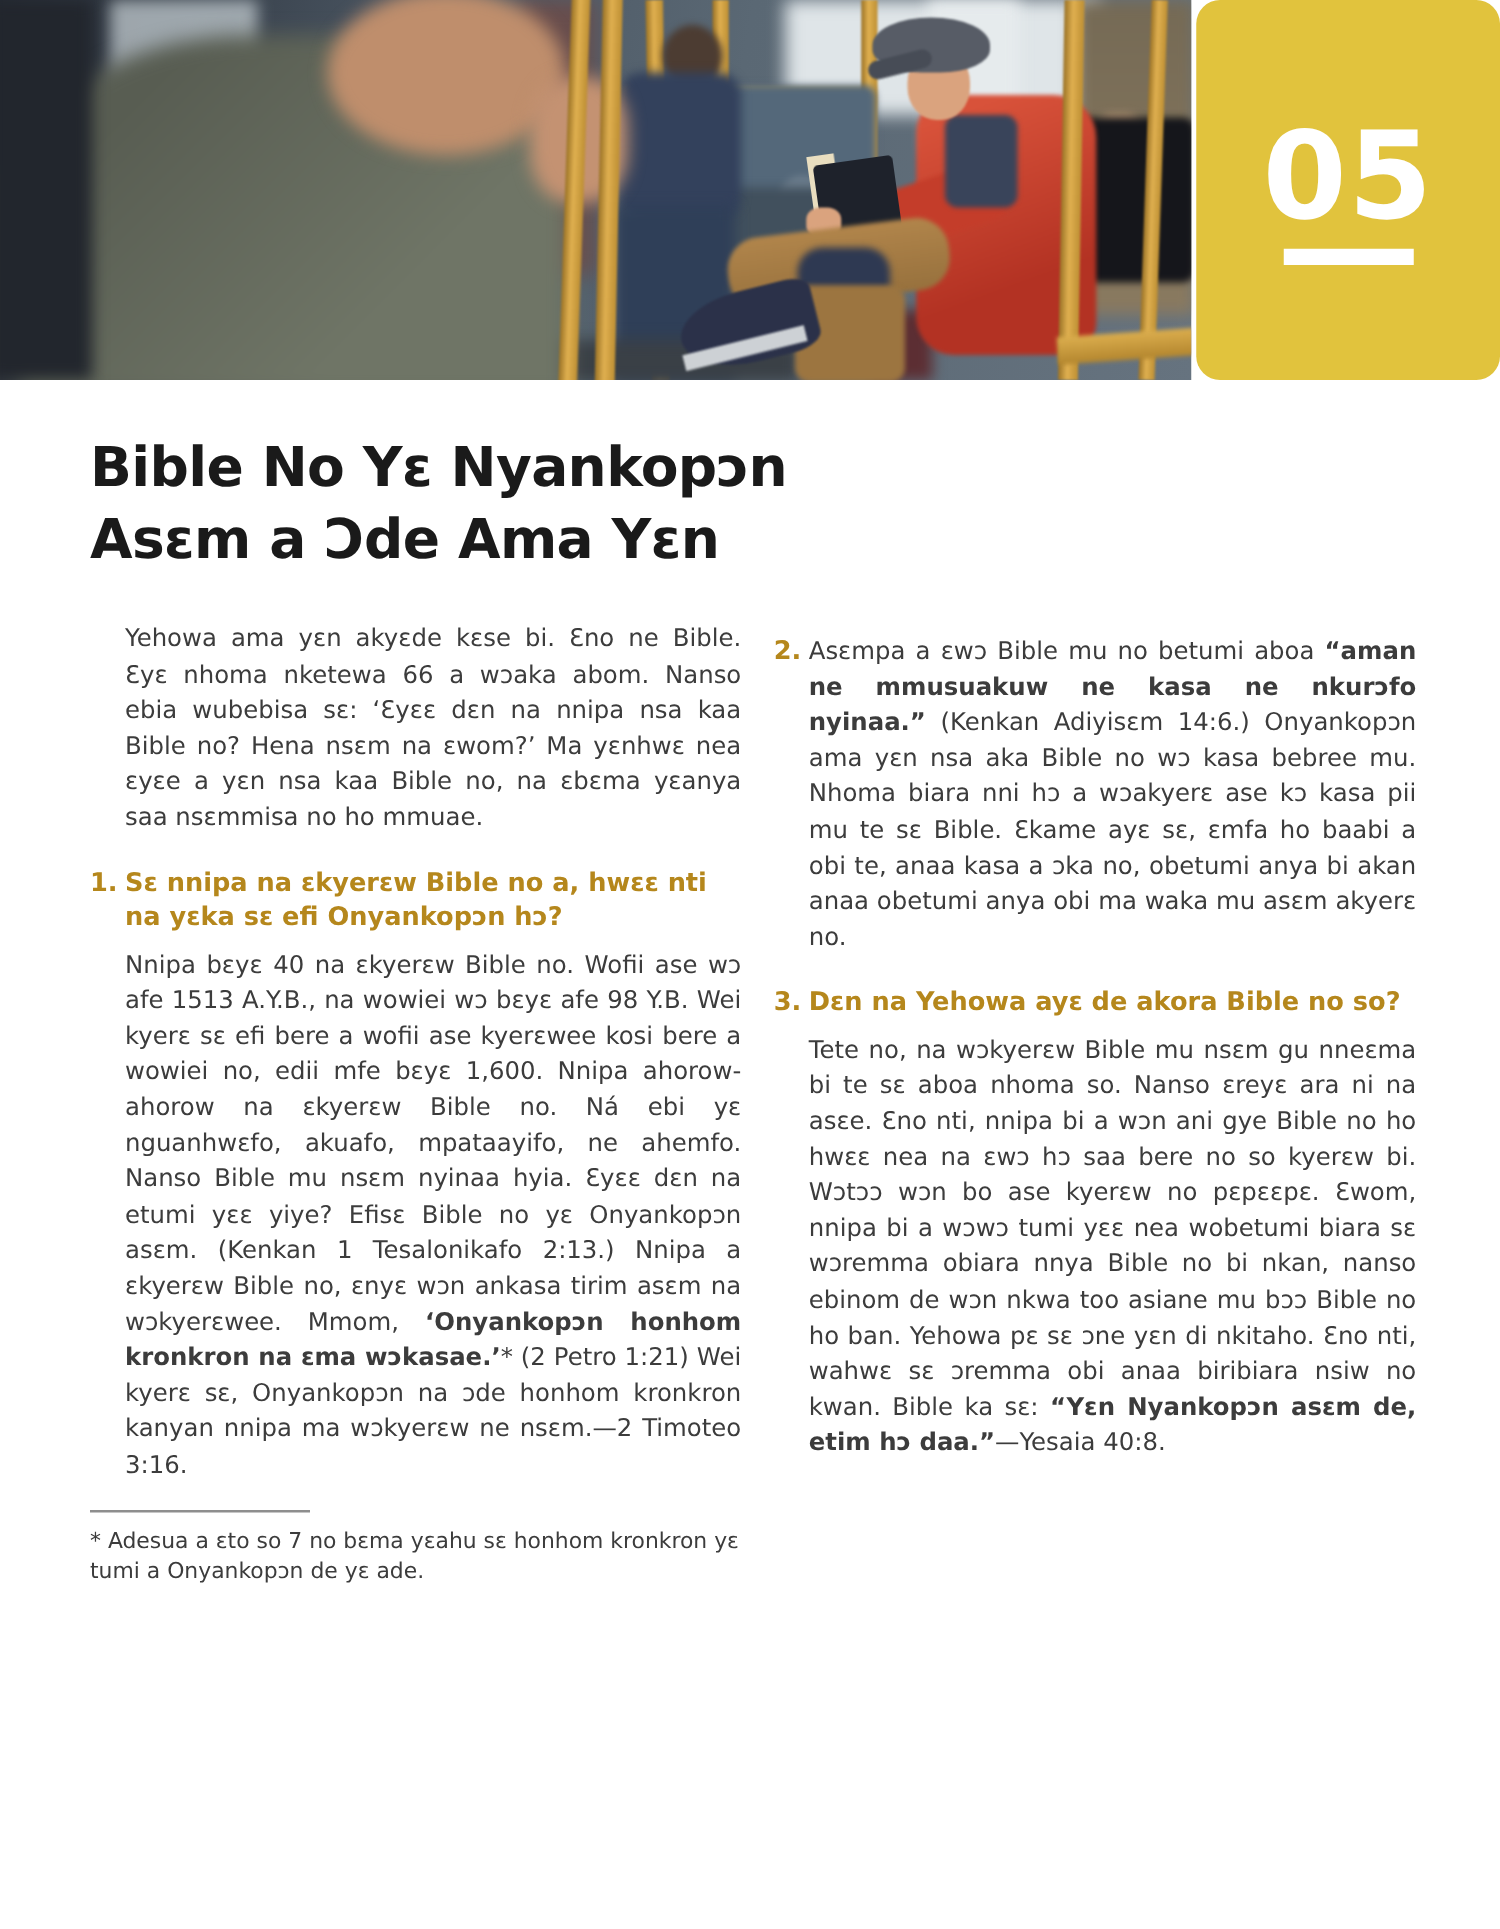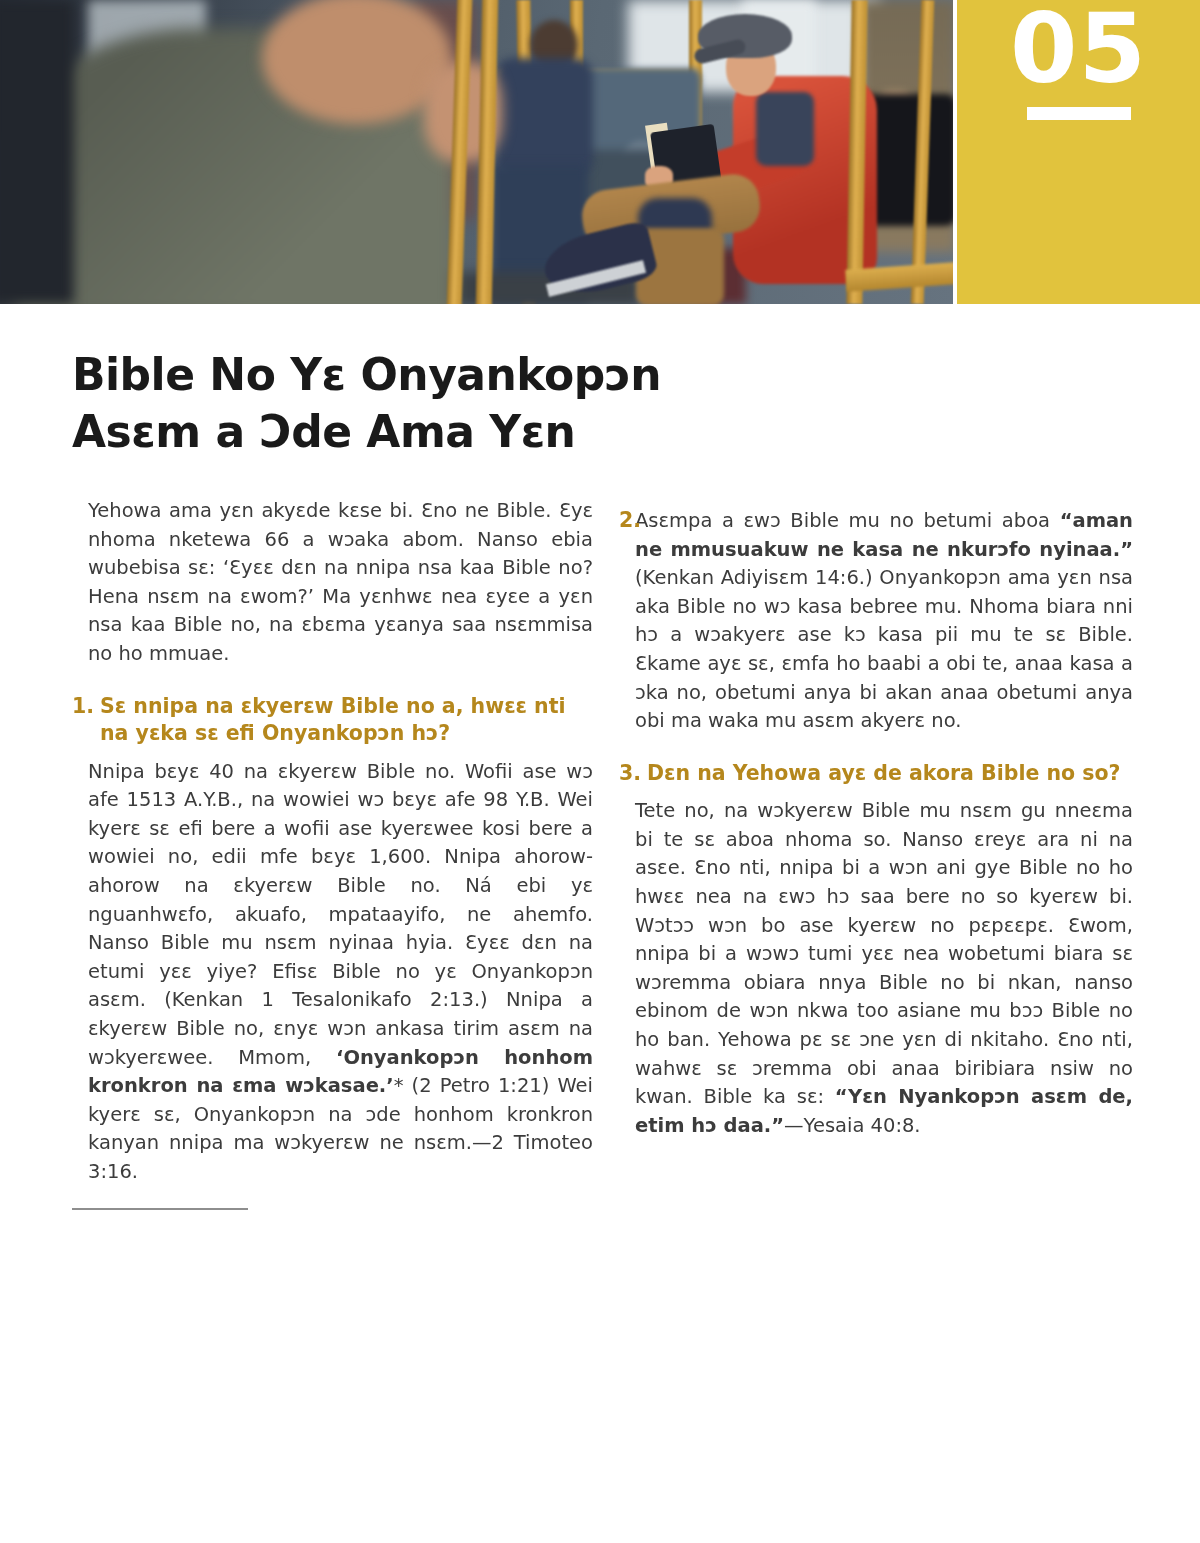--- a/index.html
+++ b/index.html
@@ -58,34 +58,34 @@
   .ph-fg-body{left:15px;top:28px;width:440px;height:290px;background:linear-gradient(135deg,#585d52 20%,#6f7566 70%);
               border-radius:42% 40% 0 0;filter:blur(8px);}
   .ph-fg-head{left:262px;top:-8px;width:190px;height:132px;background:#bf8e6c;border-radius:50%;filter:blur(7px);}
   .ph-fg-hand{left:424px;top:62px;width:78px;height:100px;background:#c49272;border-radius:40%;filter:blur(7px);}
   .ph-left-dark{left:-10px;top:0;width:84px;height:304px;background:#22262d;filter:blur(6px);}
   .ph-pole-a{left:452px;top:-4px;width:15px;height:312px;transform:rotate(2deg);filter:blur(.8px);}
   .ph-pole-b{left:479px;top:-4px;width:16px;height:312px;transform:rotate(1.2deg);filter:blur(.8px);}
 
   
   .chapter{position:absolute;left:957px;top:0;width:243px;height:304px;background:var(--chapter-yellow,#e1c33d);
-           display:flex;flex-direction:column;align-items:center;}
+           display:flex;flex-direction:column;align-items:center;justify-content:center;border-radius:19px;}
   .chapter-num{font-size:97px;font-weight:700;color:#ffffff;line-height:1;letter-spacing:1px;}
   .chapter-bar{width:104px;height:13px;background:#ffffff;margin-top:10px;}
 
   
   .title{position:absolute;left:72px;top:346px;margin:0;font-size:44px;line-height:57px;font-weight:700;
          color:var(--title-text,#1a1a1a);letter-spacing:-0.5px;}
 
   
   .columns{position:absolute;left:72px;top:497px;width:1061px;display:flex;gap:26px;}
   .col{width:521px;}
   .col-right{width:514px;}
   p{margin:0;}
-  .indent{margin-left:16px;}
+  .indent{margin-left:28px;}
   .intro,.q-body{font-size:19.5px;line-height:28.6px;text-align:justify;}
   .q-heading{position:relative;margin:24px 0 10px;padding-left:28px;font-size:20.5px;line-height:27.5px;
              font-weight:700;color:var(--accent-gold,#b5871c);}
   .col-right .question:first-child .q-heading{margin-top:0;}
   .q-num{position:absolute;left:0;top:0;}
   .footnote{margin-top:22px;}
   .footnote-rule{width:176px;height:0;border-top:2px solid #8e8e8e;margin-bottom:12px;}
   .footnote-text{font-size:17.5px;line-height:23.5px;}
 </style>
 </head>
@@ -138,34 +138,35 @@
     <div class="ph ph-left-dark"></div>
     <div class="ph ph-pole-a pole"></div>
     <div class="ph ph-pole-b pole"></div>
   </div>
 
   <div class="chapter">
     <div class="chapter-num">05</div>
     <div class="chapter-bar"></div>
   </div>
 
-  <h1 class="title"><span>Bible No Yɛ Onyankopɔn</span><br><span>Asɛm a Ɔde Ama Yɛn</span></h1>
+  <h1 class="title"><span>Bible No Yɛ Nyankopɔn</span><br><span>Asɛm a Ɔde Ama Yɛn</span></h1>
 
   <div class="columns">
 
     <div class="col">
       <p class="intro indent">Yehowa ama yɛn akyɛde kɛse bi. Ɛno ne Bible. Ɛyɛ nhoma nketewa 66 a wɔaka abom. Nanso ebia wubebisa sɛ: ‘Ɛyɛɛ dɛn na nnipa nsa kaa Bible no? Hena nsɛm na ɛwom?’ Ma yɛnhwɛ nea ɛyɛe a yɛn nsa kaa Bible no, na ɛbɛma yɛanya saa nsɛmmisa no ho mmuae.</p>
 
       <section class="question">
         <h2 class="q-heading"><span class="q-num">1.</span><span>Sɛ nnipa na ɛkyerɛw Bible no a, hwɛɛ nti na yɛka sɛ efi Onyankopɔn hɔ?</span></h2>
         <p class="q-body indent"><span>Nnipa bɛyɛ 40 na ɛkyerɛw Bible no. Wofii ase wɔ afe 1513 A.Y.B., na wowiei wɔ bɛyɛ afe 98 Y.B. Wei kyerɛ sɛ efi bere a wofii ase kyerɛwee kosi bere a wowiei no, edii mfe bɛyɛ 1,600. Nnipa ahorow-ahorow na ɛkyerɛw Bible no. Ná ebi yɛ nguanhwɛfo, akuafo, mpataayifo, ne ahemfo. Nanso Bible mu nsɛm nyinaa hyia. Ɛyɛɛ dɛn na etumi yɛɛ yiye? Efisɛ Bible no yɛ Onyankopɔn asɛm. (Kenkan 1 Tesalonikafo 2:13.) Nnipa a ɛkyerɛw Bible no, ɛnyɛ wɔn ankasa tirim asɛm na wɔkyerɛwee. Mmom, </span><span style="font-weight: 700;">‘Onyankopɔn honhom kronkron na ɛma wɔkasae.’</span><span>* (2 Petro 1:21) Wei kyerɛ sɛ, Onyankopɔn na ɔde honhom kronkron kanyan nnipa ma wɔkyerɛw ne nsɛm.—2 Timoteo 3:16.</span></p>
       </section>
 
       <div class="footnote">
         <div class="footnote-rule"></div>
+        <p class="footnote-text">* Adesua a ɛto so 7 no bɛma yɛahu sɛ honhom kronkron yɛ tumi a Onyankopɔn de yɛ ade.</p>
       </div>
     </div>
 
     <div class="col col-right">
       <section class="question">
         <h2 class="q-heading"><span class="q-num">2.</span></h2>
         <p class="q-body indent"><span>Asɛmpa a ɛwɔ Bible mu no betumi aboa </span><span style="font-weight: 700;">“aman ne mmusuakuw ne kasa ne nkurɔfo nyinaa.”</span><span> (Kenkan Adiyisɛm 14:6.) Onyankopɔn ama yɛn nsa aka Bible no wɔ kasa bebree mu. Nhoma biara nni hɔ a wɔakyerɛ ase kɔ kasa pii mu te sɛ Bible. Ɛkame ayɛ sɛ, ɛmfa ho baabi a obi te, anaa kasa a ɔka no, obetumi anya bi akan anaa obetumi anya obi ma waka mu asɛm akyerɛ no.</span></p>
       </section>
 
       <section class="question">

